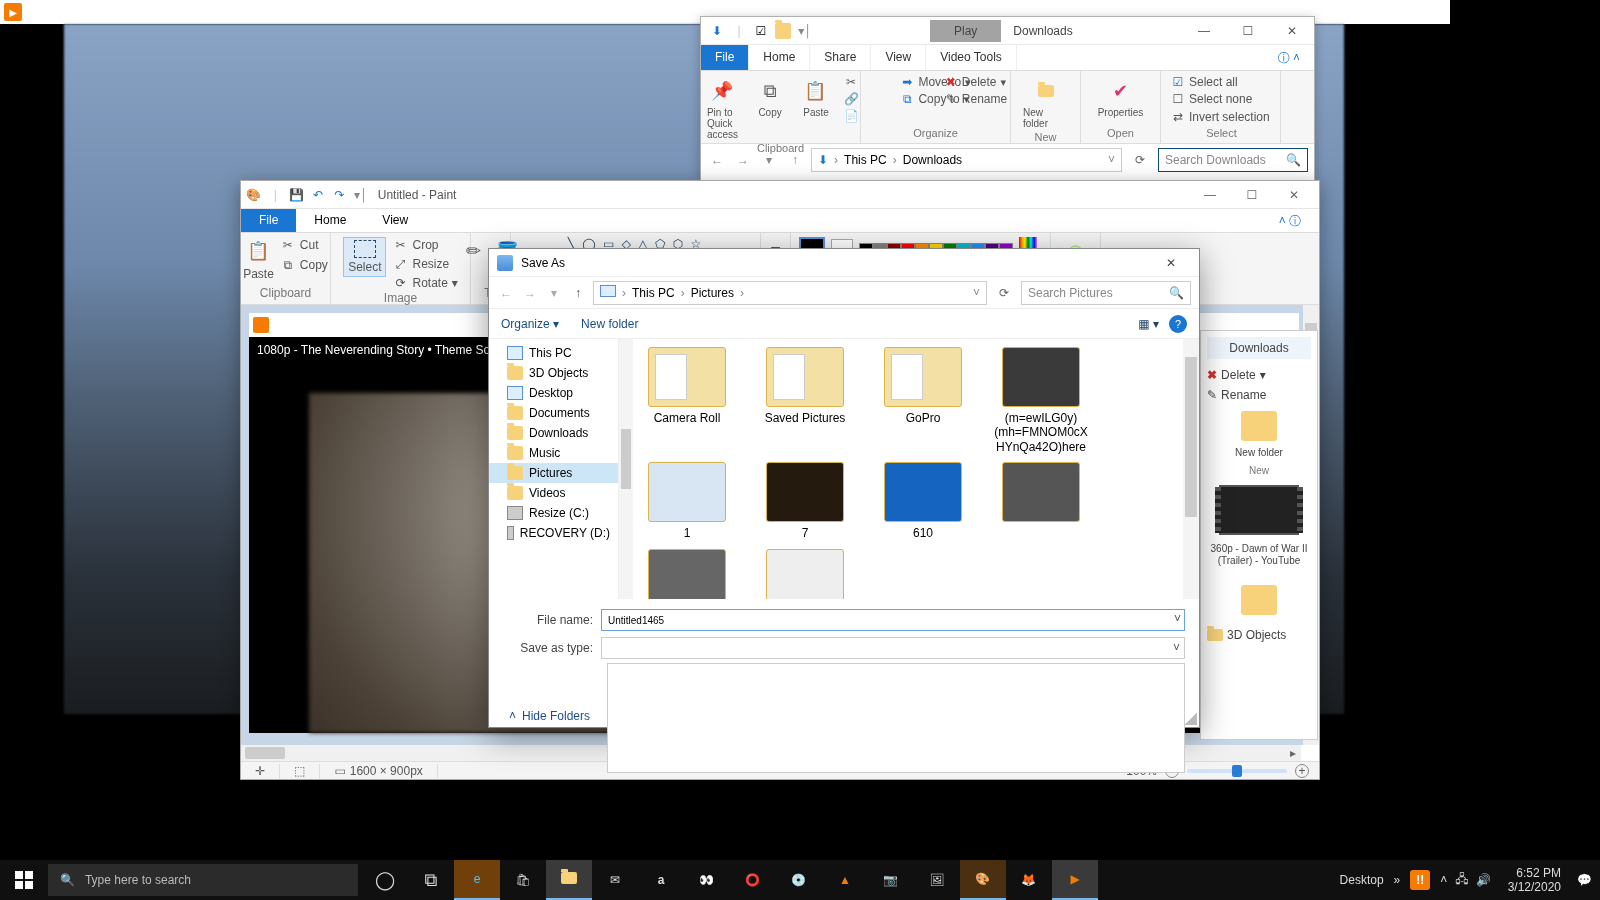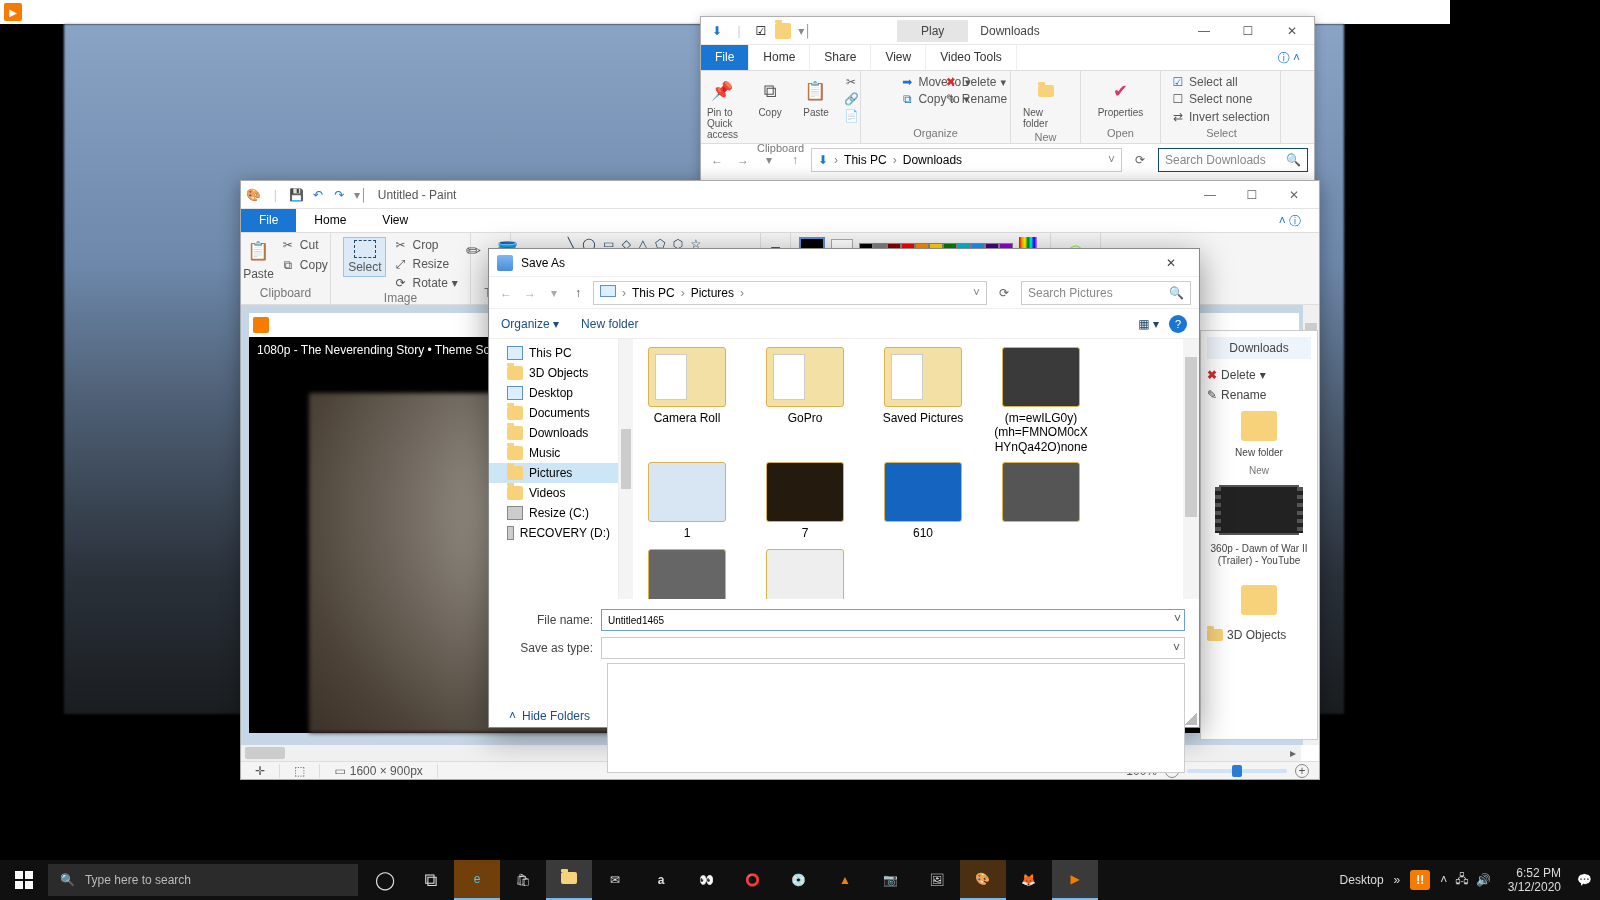--- a/index.html
+++ b/index.html
@@ -10,21 +10,21 @@
 .vid-bg .tbar { height: 24px; background: #fff; display:flex; align-items:center; }
 .vid-bg .tbar .ic { width:18px; height:18px; margin-left:4px; background:#f57c00; border-radius:2px; display:flex; align-items:center; justify-content:center; color:#fff; font-size:10px;}
 .vid-bg .sky { position:absolute; left:64px; top:24px; width:1280px; height:690px;
   background: linear-gradient(180deg,#8aa4c6 0%, #6d88aa 35%, #4e5f74 55%, #2a313a 80%, #1a1d20 100%); filter: blur(1px);}
 
 
 .expl { position:absolute; left:700px; top:16px; width:615px; height:165px; background:#fff; border:1px solid #b0b0b0; box-shadow:0 2px 10px rgba(0,0,0,.25);}
 .expl .hdr { height:28px; display:flex; align-items:center; background:#fff; border-bottom:1px solid #e8e8e8;}
 .expl .hdr .qat { display:flex; gap:6px; padding:0 8px; align-items:center;}
 .expl .hdr .qat span { width:16px; height:16px; display:inline-flex; align-items:center; justify-content:center; }
-.expl .hdr .ttab { margin-left:76px; background:#e5e5e5; padding:4px 24px; color:#444;}
+.expl .hdr .ttab { margin-left:109px; background:#a3a3a3; padding:4px 24px; color:#444;}
 .expl .hdr .title { margin-left:12px; color:#444;}
 .expl .hdr .wbtns { margin-left:auto; display:flex;}
 .expl .hdr .wbtns div { width:44px; height:28px; display:flex; align-items:center; justify-content:center; color:#555;}
 .expl .tabs { height:26px; display:flex; align-items:stretch; background:#fff; border-bottom:1px solid #ddd;}
 .expl .tabs div { padding:5px 14px; color:#333; border-right:1px solid #eee;}
 .expl .tabs .act { background:#1976d2; color:#fff;}
 .expl .rib { height:72px; display:flex; background:#f6f6f6; font-size:11px; color:#555;}
 .expl .rgrp { border-right:1px solid #ddd; padding:4px 8px; display:flex; flex-direction:column; align-items:center; justify-content:space-between;}
 .expl .rgrp .lbl { color:#777; font-size:11px;}
 .expl .rgrp .row { display:flex; gap:10px;}
@@ -526,29 +526,29 @@
         <div style="width:10px;height:60px;background:#ccc;margin:90px auto 0;"></div>
       </div>
     <div class="files">
       <div class="grid" id="saveas-grid">
           <div class="fitem">
             <div class="thumb folder"></div>
             <div class="label">Camera Roll</div>
           </div>
           <div class="fitem">
             <div class="thumb folder"></div>
+            <div class="label">Saved Pictures</div>
+          </div>
+          <div class="fitem">
+            <div class="thumb folder"></div>
             <div class="label">GoPro</div>
           </div>
           <div class="fitem">
-            <div class="thumb folder"></div>
-            <div class="label">Saved Pictures</div>
-          </div>
-          <div class="fitem">
             <div class="thumb img" style="background: rgb(58, 58, 58);"></div>
-            <div class="label">(m=ewILG0y)(mh=FMNOM0cXHYnQa42O)none</div>
+            <div class="label">(m=ewILG0y)(mh=FMNOM0cXHYnQa42O)here</div>
           </div>
           <div class="fitem">
             <div class="thumb img" style="background: rgb(216, 230, 243);"></div>
             <div class="label">1</div>
           </div>
           <div class="fitem">
             <div class="thumb img" style="background: rgb(36, 27, 14);"></div>
             <div class="label">7</div>
           </div>
           <div class="fitem">

